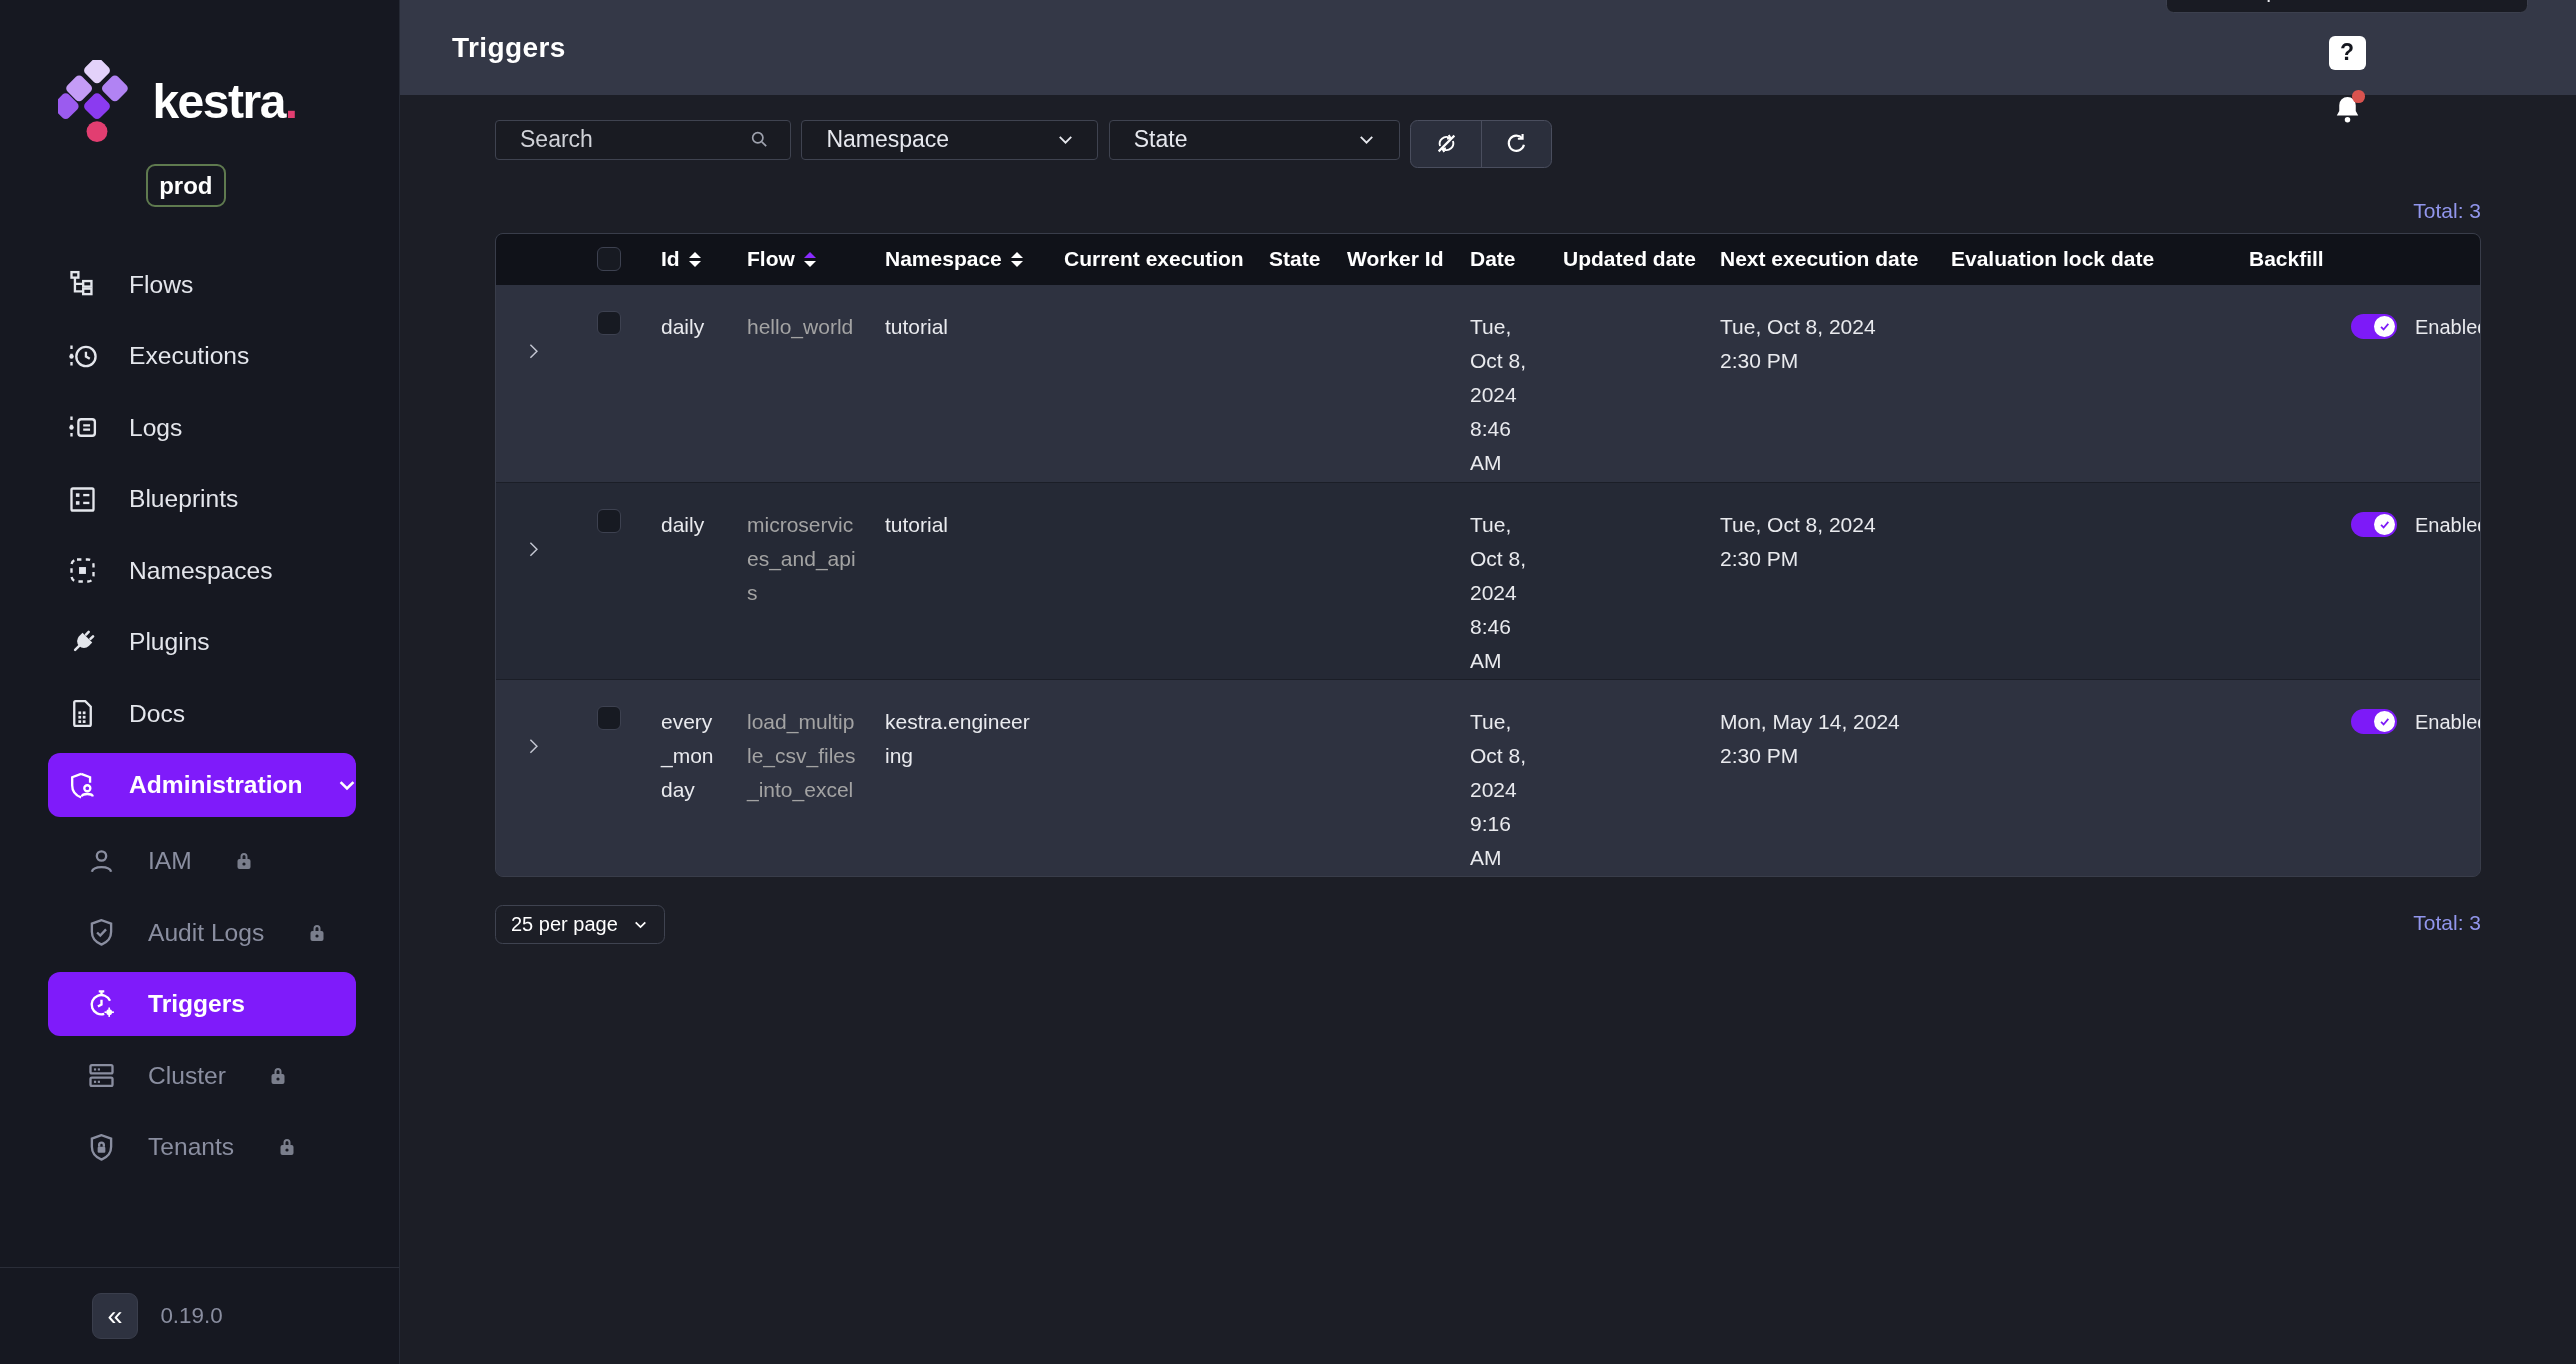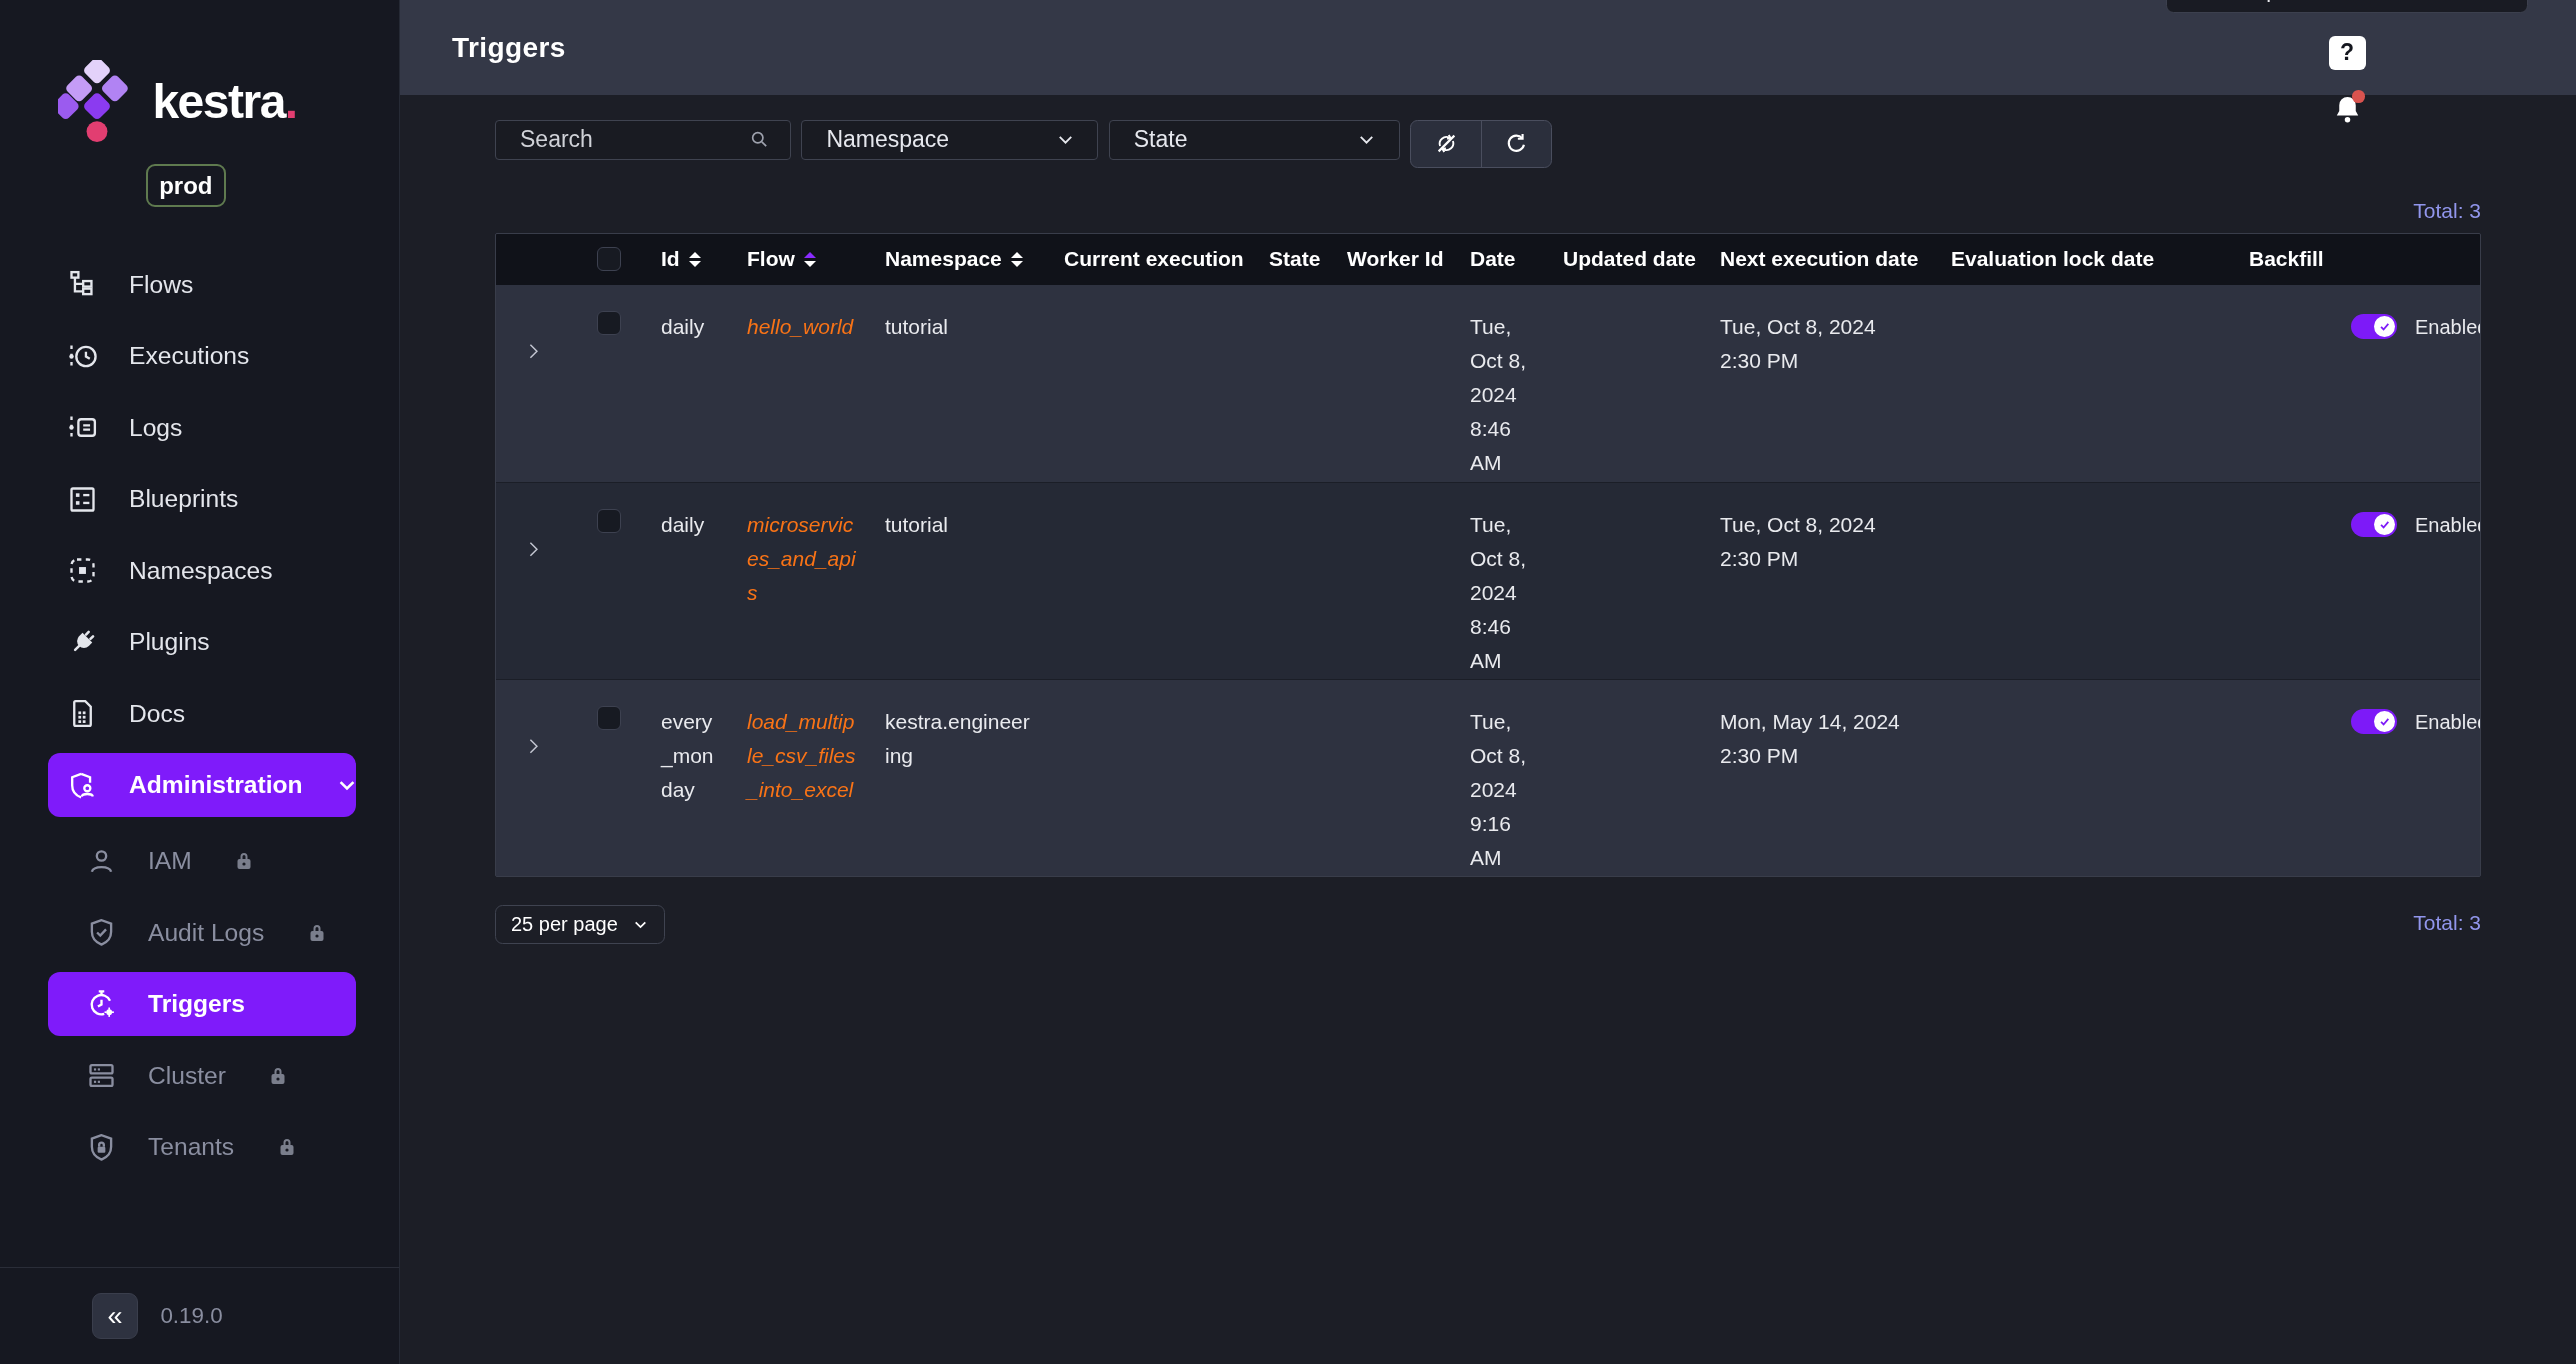--- a/index.html
+++ b/index.html
@@ -99,21 +99,21 @@
     width:70px; display:flex; align-items:center; justify-content:center;
     cursor:pointer; color:#FFFFFF;
   }
   .tool-btn + .tool-btn { border-left:1.5px solid #4A4E5E; }
 
   .total-line { margin:31px 0 10.4px 0; text-align:right; font-size:21px; color:#9196EC; }
 
   
   .table {
     --cols:75px 75px 86px 138px 179px 205px 78px 123px 93px 157px 231px 298px 108px minmax(0,1fr);
-    border:1.5px solid #393D4A; border-radius:2px; overflow:hidden; background:#2E3240;
+    border:1.5px solid #393D4A; border-radius:8px; overflow:hidden; background:#2E3240;
   }
   .thead {
     display:grid; grid-template-columns:var(--cols);
     background:#101219; height:51px; align-items:center;
     font-weight:bold; font-size:21px; color:#FFFFFF; white-space:nowrap;
   }
   .cell { padding-left:15px; min-width:0; }
   .hc { display:flex; align-items:center; }
   .sort { display:inline-flex; flex-direction:column; gap:3px; margin-left:9px; }
   .tri-up { width:0; height:0; border-left:6px solid transparent; border-right:6px solid transparent; border-bottom:6.7px solid #FFFFFF; }
@@ -126,21 +126,21 @@
   .trow {
     display:grid; grid-template-columns:var(--cols);
     min-height:197px; font-size:21px; line-height:34px; background:#2E3240;
   }
   .trow.even { background:#252935; }
   .trow + .trow { border-top:1.5px solid #1B1E27; }
   .trow > .cell { padding-top:24.6px; }
   .c-center { display:flex; justify-content:center; padding-left:0; }
   .expander { color:#C3C6D1; cursor:pointer; }
   .c-id { word-break:break-all; padding-right:13.4px; }
-  .c-flow { word-break:break-all; padding-right:12px; color:#f97316; cursor:pointer;font-style:italic; }
+  .c-flow { word-break:break-all; padding-right:12px; color:#a3a3a3; cursor:pointer; }
   .c-date { padding-right:9px; }
   .c-next { padding-right:15px; }
   .c-ns { word-break:break-all; padding-right:15px; }
   .c-toggle { display:flex; align-items:flex-start; gap:18px; padding-left:9px; }
   .toggle {
     width:46px; height:25px; border-radius:12.7px; background:#7D1AF8;
     position:relative; margin-top:4.5px; cursor:pointer; flex:0 0 auto;
   }
   .knob {
     position:absolute; top:2.2px; right:2.2px; width:21px; height:21px; border-radius:50%;

